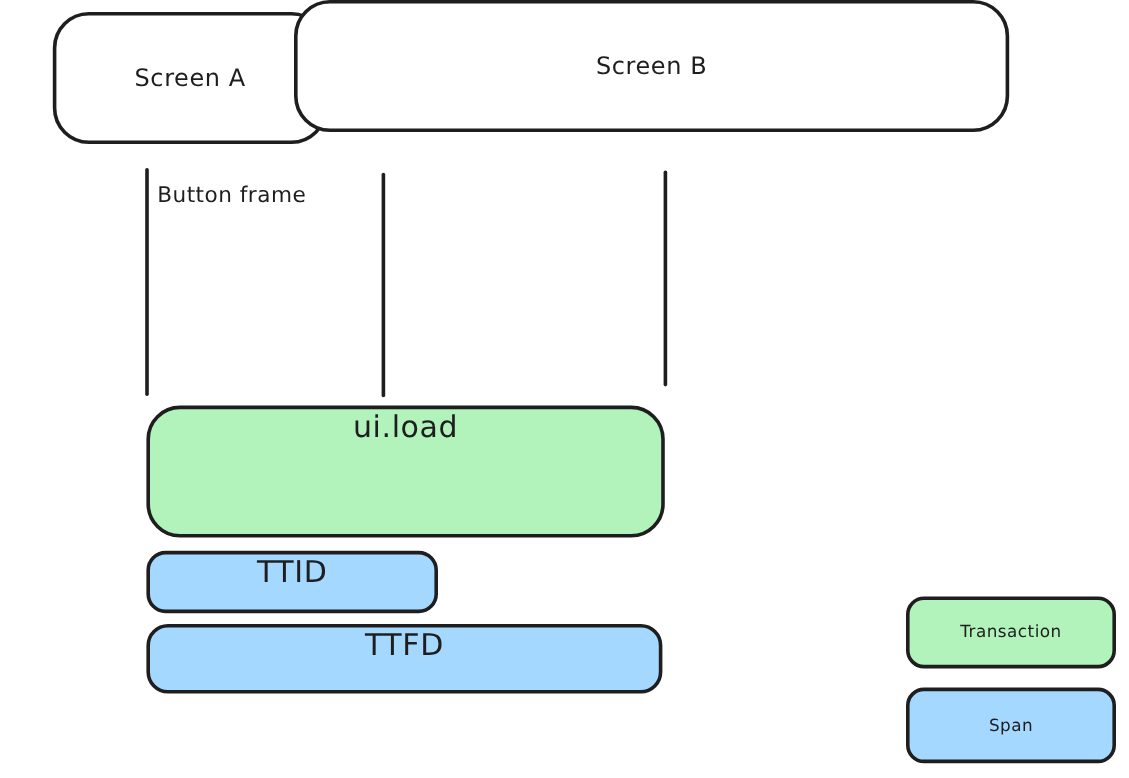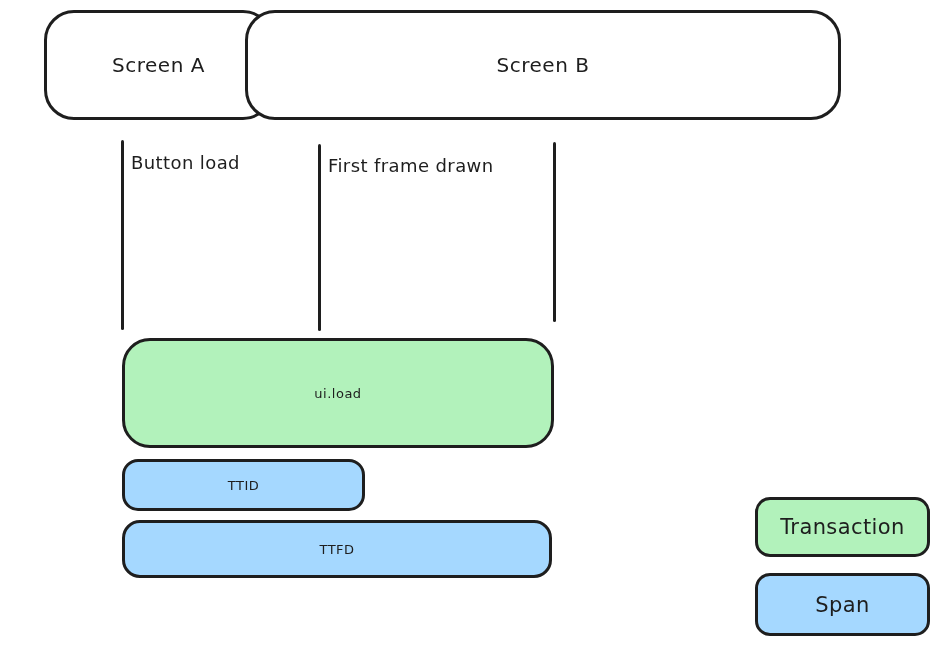--- a/index.html
+++ b/index.html
@@ -21,21 +21,21 @@
     box-sizing: border-box;
     border: 3px solid var(--stroke, #1e1e1e);
     display: flex;
     align-items: center;
     justify-content: center;
     font-size: 20px;
     letter-spacing: 0.5px;
     background: #ffffff;
   }
   .screen-a { left: 8px;   top: 10px; width: 229px; height: 110px; border-radius: 30px; margin-left: 36px; }
-  .screen-b { left: 245px; top: 10px; width: 596px; height: 110px; border-radius: 30px; }
+  .screen-b { left: 245px; top: 0; width: 596px; height: 110px; border-radius: 30px; }
 
   .vline {
     position: absolute;
     width: 3px;
     background: var(--stroke, #1e1e1e);
     border-radius: 2px;
   }
   .vline-1 { left: 121px; top: 140px; height: 190px; }
   .vline-2 { left: 318px; top: 144px; height: 187px; }
   .vline-3 { left: 553px; top: 142px; height: 180px; }
@@ -48,41 +48,41 @@
   }
   .label-1 { left: 131px; top: 152px; }
   .label-2 { left: 328px; top: 155px; }
   .label-3 { left: 561px; top: 155px; }
 
   .bar {
     position: absolute;
     box-sizing: border-box;
     border: 3px solid var(--stroke, #1e1e1e);
     display: flex;
-    align-items: center;
+    align-items: flex-start;
     justify-content: center;
-    font-size: 13px;
+    font-size: 25px;
     letter-spacing: 0.5px;
   }
   .transaction-fill { background: var(--transaction-fill, #b2f2bb); }
   .span-fill        { background: var(--span-fill, #a5d8ff); }
 
   .bar-uiload { left: 122px; top: 338px; width: 432px; height: 110px; border-radius: 28px; }
   .bar-ttid   { left: 122px; top: 459px; width: 243px; height: 52px;  border-radius: 16px; }
   .bar-ttfd   { left: 122px; top: 520px; width: 430px; height: 58px;  border-radius: 18px; }
 
   .legend-box {
     position: absolute;
     box-sizing: border-box;
     border: 3px solid var(--stroke, #1e1e1e);
     border-radius: 15px;
     display: flex;
     align-items: center;
     justify-content: center;
-    font-size: 21px;
+    font-size: 14px;
     letter-spacing: 0.4px;
     width: 175px;
   }
   .legend-transaction { left: 755px; top: 497px; height: 60px; }
   .legend-span        { left: 755px; top: 573px; height: 63px; }
 </style>
 </head>
 <body>
 
 <div class="canvas">
@@ -91,22 +91,21 @@
     <span>Screen A</span>
   </div>
   <div class="box screen-b">
     <span>Screen B</span>
   </div>
 
   <div class="vline vline-1"></div>
   <div class="vline vline-2"></div>
   <div class="vline vline-3"></div>
 
-  <div class="event-label label-1">Button load</div>
-  <div class="event-label label-2">First frame drawn</div>
+  <div class="event-label label-1">Button frame</div>
 
   <div class="bar transaction-fill bar-uiload">
     <span>ui.load</span>
   </div>
   <div class="bar span-fill bar-ttid">
     <span>TTID</span>
   </div>
   <div class="bar span-fill bar-ttfd">
     <span>TTFD</span>
   </div>

